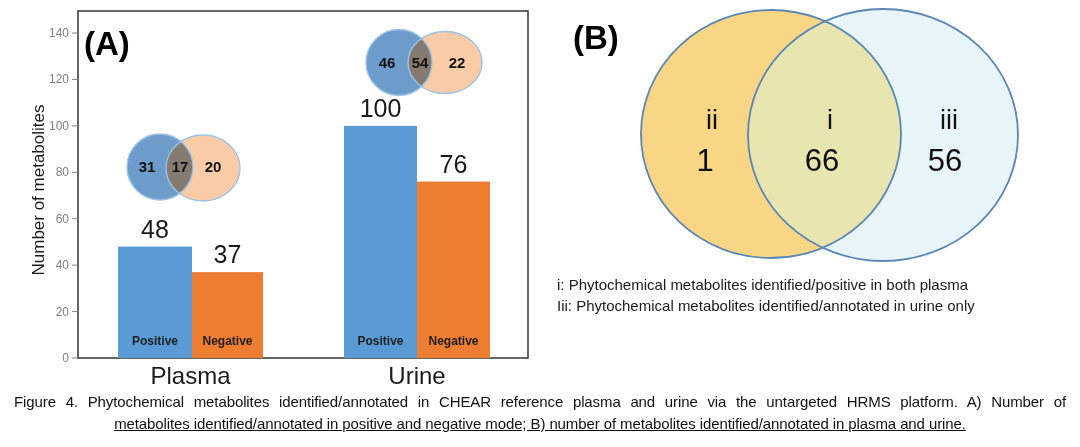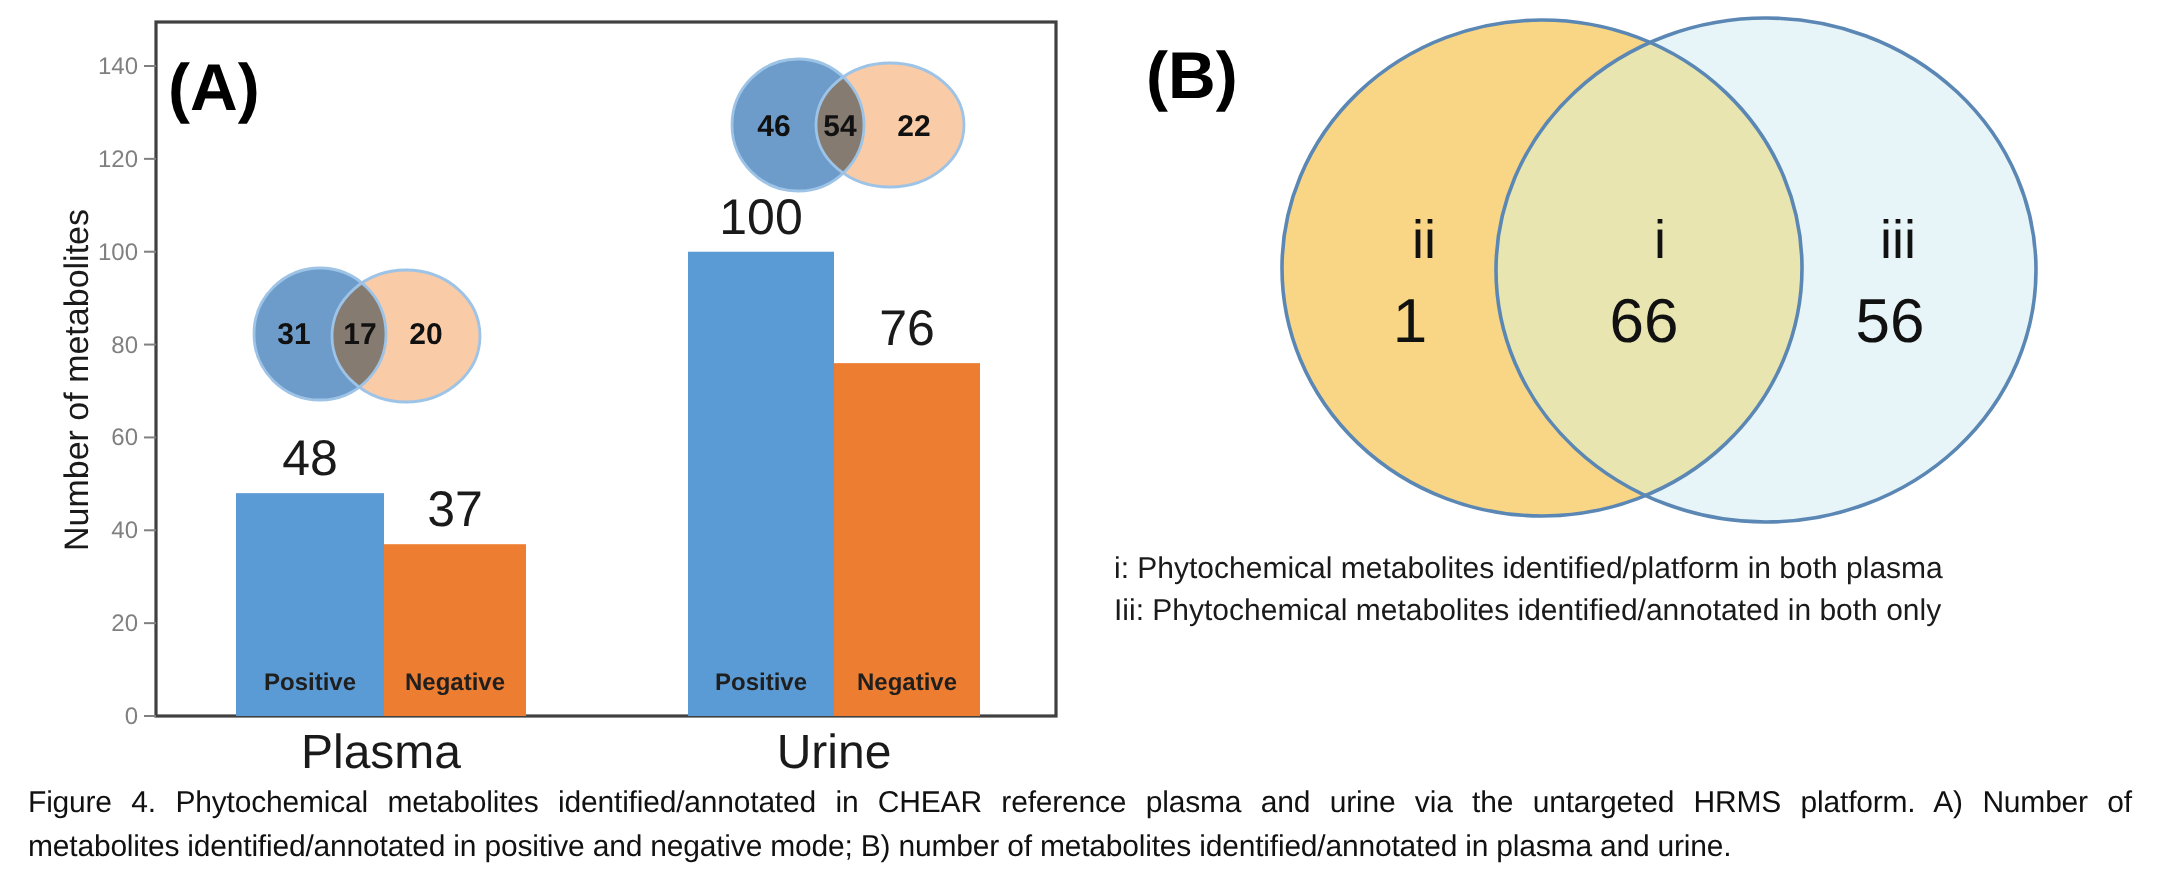--- a/index.html
+++ b/index.html
@@ -12,21 +12,21 @@
   svg{display:block;}
   #legend{
     position:absolute;left:557px;top:274px;width:515px;
     font-size:15px;line-height:21px;color:#1a1a1a;letter-spacing:0px;
   }
   #caption{
     position:absolute;left:14px;top:391px;width:1052px;
     font-size:15px;line-height:21.5px;color:#111111;letter-spacing:-0.1px;
   }
   #caption .cap-line1{text-align:justify;text-align-last:justify;}
-  #caption .cap-line2{text-align:left;}
+  #caption .cap-line2{text-align:center;text-decoration:underline;}
   #caption b{font-weight:normal;}
 </style>
 </head>
 <body>
 
 <div id="panelA-wrap">
   <svg id="panelA" width="545" height="392" viewBox="0 0 545 392">
       <defs>
         <clipPath id="clipA0">
           <ellipse cx="203" cy="168" rx="37" ry="33"></ellipse>
@@ -103,20 +103,20 @@
       <text x="167" y="129" text-anchor="middle" font-size="27" fill="#111">ii</text>
       <text x="160" y="171" text-anchor="middle" font-size="31" fill="#111">1</text>
       <text x="285" y="129" text-anchor="middle" font-size="27" fill="#111">i</text>
       <text x="277" y="171" text-anchor="middle" font-size="31" fill="#111">66</text>
       <text x="404" y="129" text-anchor="middle" font-size="27" fill="#111">iii</text>
       <text x="400" y="171" text-anchor="middle" font-size="31" fill="#111">56</text>
     </svg>
 </div>
 
 <div id="legend">
-  <div>i: Phytochemical metabolites identified/platform in both plasma</div>
-  <div>Iii: Phytochemical metabolites identified/annotated in both only</div>
+  <div>i: Phytochemical metabolites identified/positive in both plasma</div>
+  <div>Iii: Phytochemical metabolites identified/annotated in urine only</div>
 </div>
 
 <div id="caption">
   <div class="cap-line1"><b>Figure 4.</b> <span>Phytochemical metabolites identified/annotated in CHEAR reference plasma and urine via the untargeted HRMS platform. A) Number of</span></div>
   <div class="cap-line2">metabolites identified/annotated in positive and negative mode; B) number of metabolites identified/annotated in plasma and urine.</div>
 </div>
 
 </body></html>

